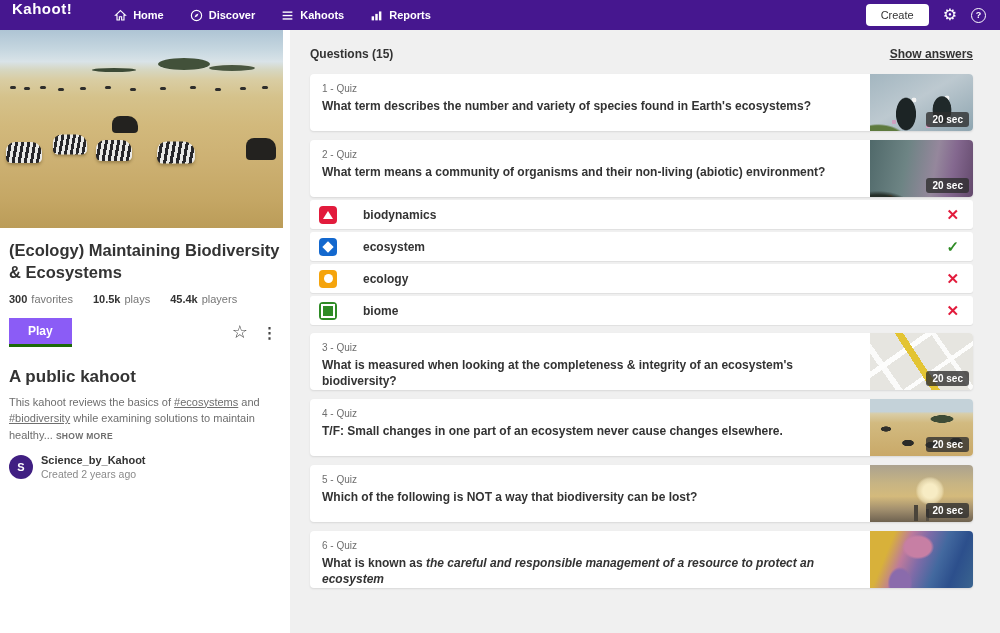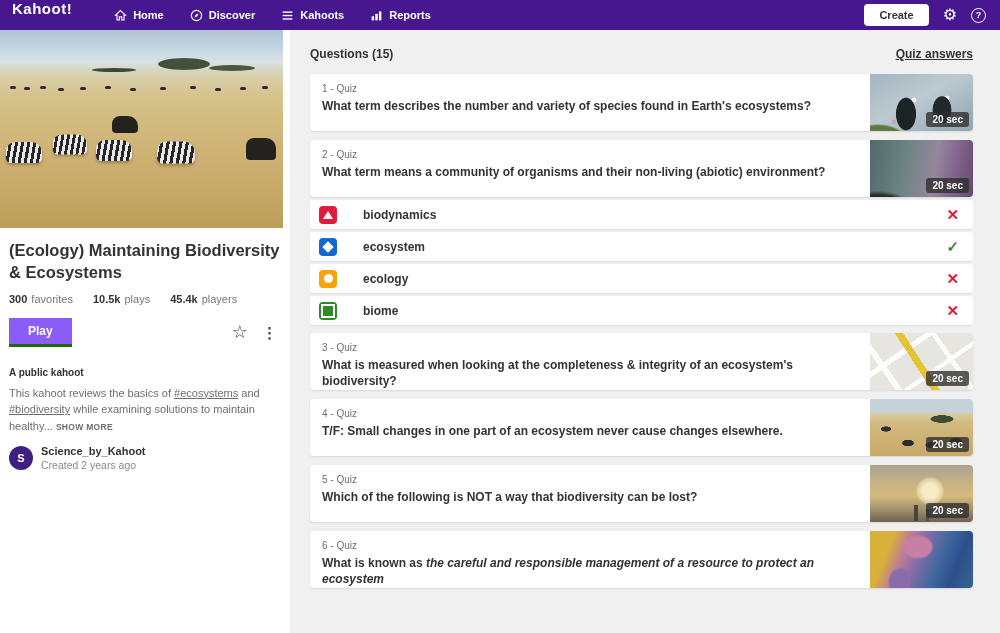--- a/index.html
+++ b/index.html
@@ -6,21 +6,21 @@
   html,body { width:1000px; height:633px; overflow:hidden; }
   body { font-family:"Liberation Sans", sans-serif; background:#f0f0f0; }
 
   
   .navbar { height:30px; background:#46178f; display:flex; color:#fff; position:relative; z-index:5; }
   .logo { font-size:15px; font-weight:800; letter-spacing:.5px; margin-left:12px; cursor:pointer; }
   .nav-items { display:flex; margin-left:42px; gap:26px; }
   .nav-item { display:flex; align-items:center; gap:6px; font-size:11px; font-weight:700; cursor:pointer; }
   .nav-item svg { display:block; }
   .nav-right { margin-left:auto; display:flex; align-items:center; gap:14px; margin-right:14px; }
-  .create-btn { background:#fff; color:#333; border:none; font-family:inherit; font-size:11px; font-weight:700; padding:5px 15px; border-radius:4px; cursor:pointer; }
+  .create-btn { background:#fff; color:#333; border:none; font-family:inherit; font-size:11px; font-weight:400; padding:5px 15px; border-radius:4px; cursor:pointer; }
   .gear-icon { font-size:16px; line-height:1; cursor:pointer; }
   .help-icon { width:15px; height:15px; border:1.5px solid #fff; border-radius:50%; display:flex; align-items:center; justify-content:center; font-size:9px; font-weight:700; cursor:pointer; }
 
   
   .content { display:flex; height:603px; }
   .left-panel { width:290px; background:#fff; flex:none; }
   .main-panel { flex:1; background:#f0f0f0; padding:0 27px 0 20px; overflow:hidden; }
 
   
   .hero { width:283px; height:198px; position:relative; overflow:hidden;
@@ -42,21 +42,21 @@
   .kahoot-title { padding:0 9px; margin-top:11px; font-size:16.5px; font-weight:800; color:#333; line-height:1.35; }
   .stats { display:flex; gap:20px; padding:0 9px; margin-top:9px; font-size:11px; align-items:flex-start; }
   .stat { display:flex; gap:4px; align-items:baseline; }
   .stat-value { font-weight:800; color:#333; }
   .stat-label { color:#767676; }
   .actions { display:flex; align-items:center; padding:0 9px; margin-top:13px; }
   .play-btn { background:#8b5cf6; color:#fff; border:none; border-bottom:3px solid #1d6a09; font-family:inherit; font-size:12px; font-weight:800; padding:6px 19px; border-radius:0; cursor:pointer; }
   .star-icon { margin-left:auto; font-size:18px; color:#444; cursor:pointer; line-height:1; }
   .kebab-icon { margin-left:14px; margin-right:4px; font-size:15px; font-weight:700; color:#444; cursor:pointer; line-height:1; }
   .public-section { padding:0 9px; margin-top:20px; }
-  .public-heading { font-size:10px; font-weight:800; color:#333; }
+  .public-heading { font-size:17px; font-weight:800; color:#333; }
   .description { margin-top:7px; font-size:11px; line-height:1.5; color:#6e6e6e; }
   .desc-link { text-decoration:underline; color:#6e6e6e; cursor:pointer; }
   .show-more { font-size:8.5px; font-weight:800; letter-spacing:.3px; color:#6e6e6e; cursor:pointer; }
   .author { display:flex; gap:8px; margin-top:11px; align-items:center; }
   .avatar { width:24px; height:24px; border-radius:50%; background:#401f82; color:#fff; font-size:11px; font-weight:800; display:flex; align-items:center; justify-content:center; flex:none; }
   .author-name { font-size:11px; font-weight:800; color:#333; }
   .author-created { font-size:10.5px; color:#8a8a8a; margin-top:2px; }
 
   
   .main-header { display:flex; justify-content:space-between; align-items:center; margin-top:17px; margin-bottom:13px; }
@@ -216,21 +216,21 @@
           <div class="author-name">Science_by_Kahoot</div>
           <div class="author-created">Created 2 years ago</div>
         </div>
       </div>
     </div>
   </div>
 
   <div class="main-panel">
     <div class="main-header">
       <div class="q-heading">Questions (15)</div>
-      <div class="show-answers">Quiz answers</div>
+      <div class="show-answers">Show answers</div>
     </div>
 
     <div class="qcard">
       <div class="qcard-body">
         <div class="qnum">1 - Quiz</div>
         <div class="qtext">What term describes the number and variety of species found in Earth's ecosystems?</div>
       </div>
       <div class="qimage img-puffins">
         <span class="duration">20 sec</span>
       </div>

